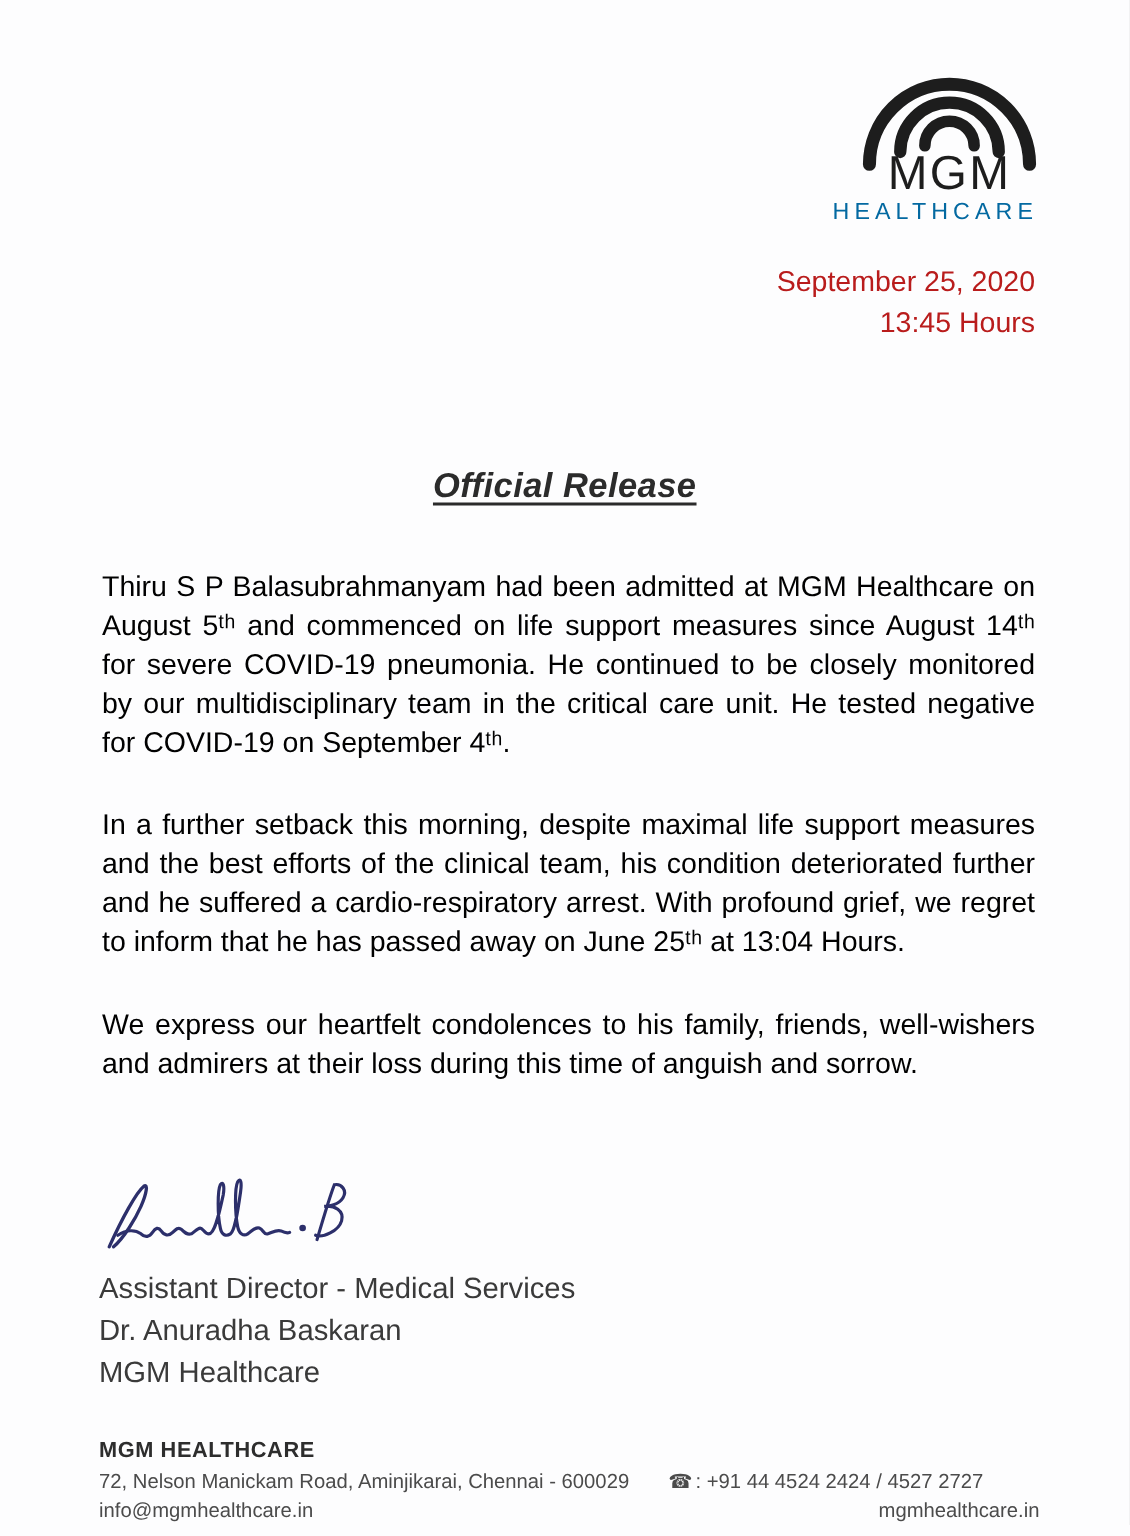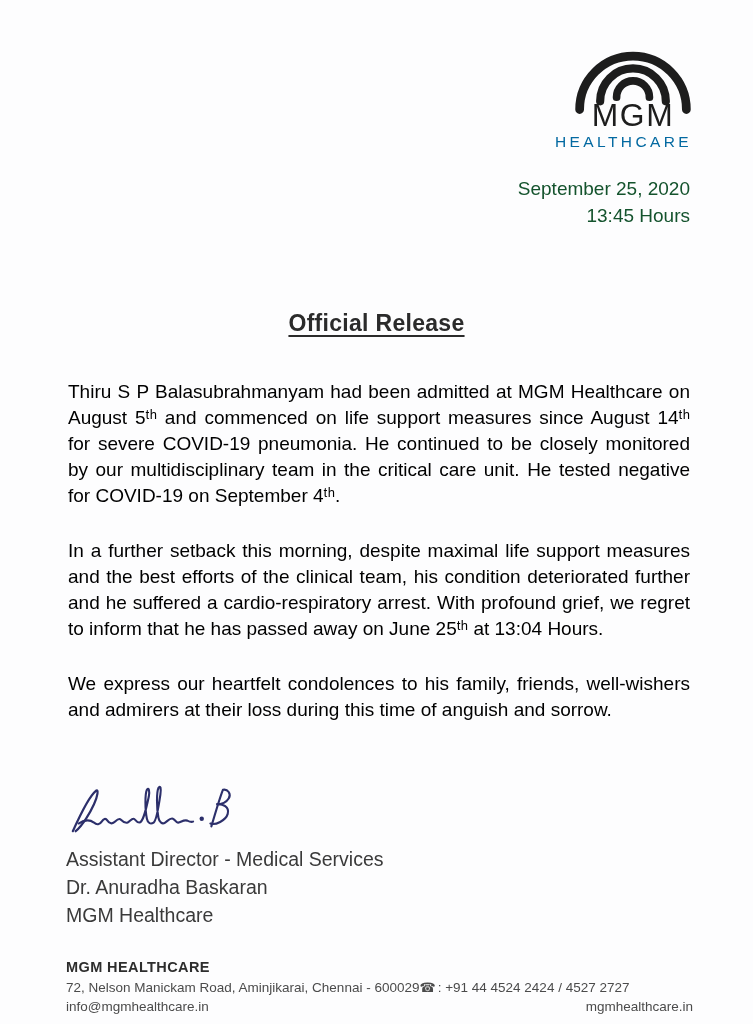--- a/index.html
+++ b/index.html
@@ -5,39 +5,39 @@
   html,body { margin:0; padding:0; background:#e9e9e9; }
   .page {
     position:relative; width:753px; height:1024px; margin:0 auto;
     background:#fdfdfe; font-family:"Liberation Sans", sans-serif;
     color:#3d3d3d; overflow:hidden;
   }
   
   .logo { position:absolute; top:50px; right:42px; width:156px; text-align:left; color:#1e1e1e; }
   .logo svg { display:block; margin:0 auto; }
   .logo-sub { font-size:15.5px; letter-spacing:3.4px; color:#0369a1; margin-top:5px; white-space:nowrap; }
-  .dateline { position:absolute; top:175px; right:63px; text-align:right; font-size:19px; line-height:27px; color:#14532d; }
+  .dateline { position:absolute; top:175px; right:63px; text-align:right; font-size:19px; line-height:27px; color:#b91c1c; }
   
   .title {
     position:absolute; top:310px; left:0; right:0; margin:0; text-align:center;
     font-size:23px; font-weight:700; color:#2b2b2b; letter-spacing:0.3px;
-    text-decoration:underline; text-decoration-thickness:2px; text-underline-offset:4px;
+    text-decoration:underline; text-decoration-thickness:2px; text-underline-offset:4px;font-style:italic;
   }
   
   .body-text { position:absolute; top:379px; left:68px; right:63px; font-size:19px; line-height:26px; text-align:justify; color:#000000; }
   .body-text p { margin:0 0 29px 0; }
   
   .signature-block { position:absolute; top:783px; left:66px; }
   .sig-svg { display:block; margin:0 0 6px 2px; }
   .signer div { font-size:19.5px; line-height:28px; color:#3a3a3a; }
   
   .footer { position:absolute; top:959px; left:66px; right:60px; }
   .f-org { font-size:14.5px; font-weight:700; letter-spacing:0.4px; color:#2d2d2d; margin-bottom:5px; }
   .f-line2 { font-size:13.5px; color:#4b4b4b; margin-bottom:4px; }
-  .f-phone { white-space:nowrap; }
+  .f-phone { margin-left:26px; white-space:nowrap; }
   .f-phone-icon { font-size:13px; margin-right:2px; }
   .f-line3 { display:flex; justify-content:space-between; font-size:13.5px; color:#4b4b4b; }
 </style>
 </head>
 <body>
 
 <div class="page">
 
   <div class="logo">
     <svg class="logo-mark" width="124" height="78" viewBox="0 0 120 76">

